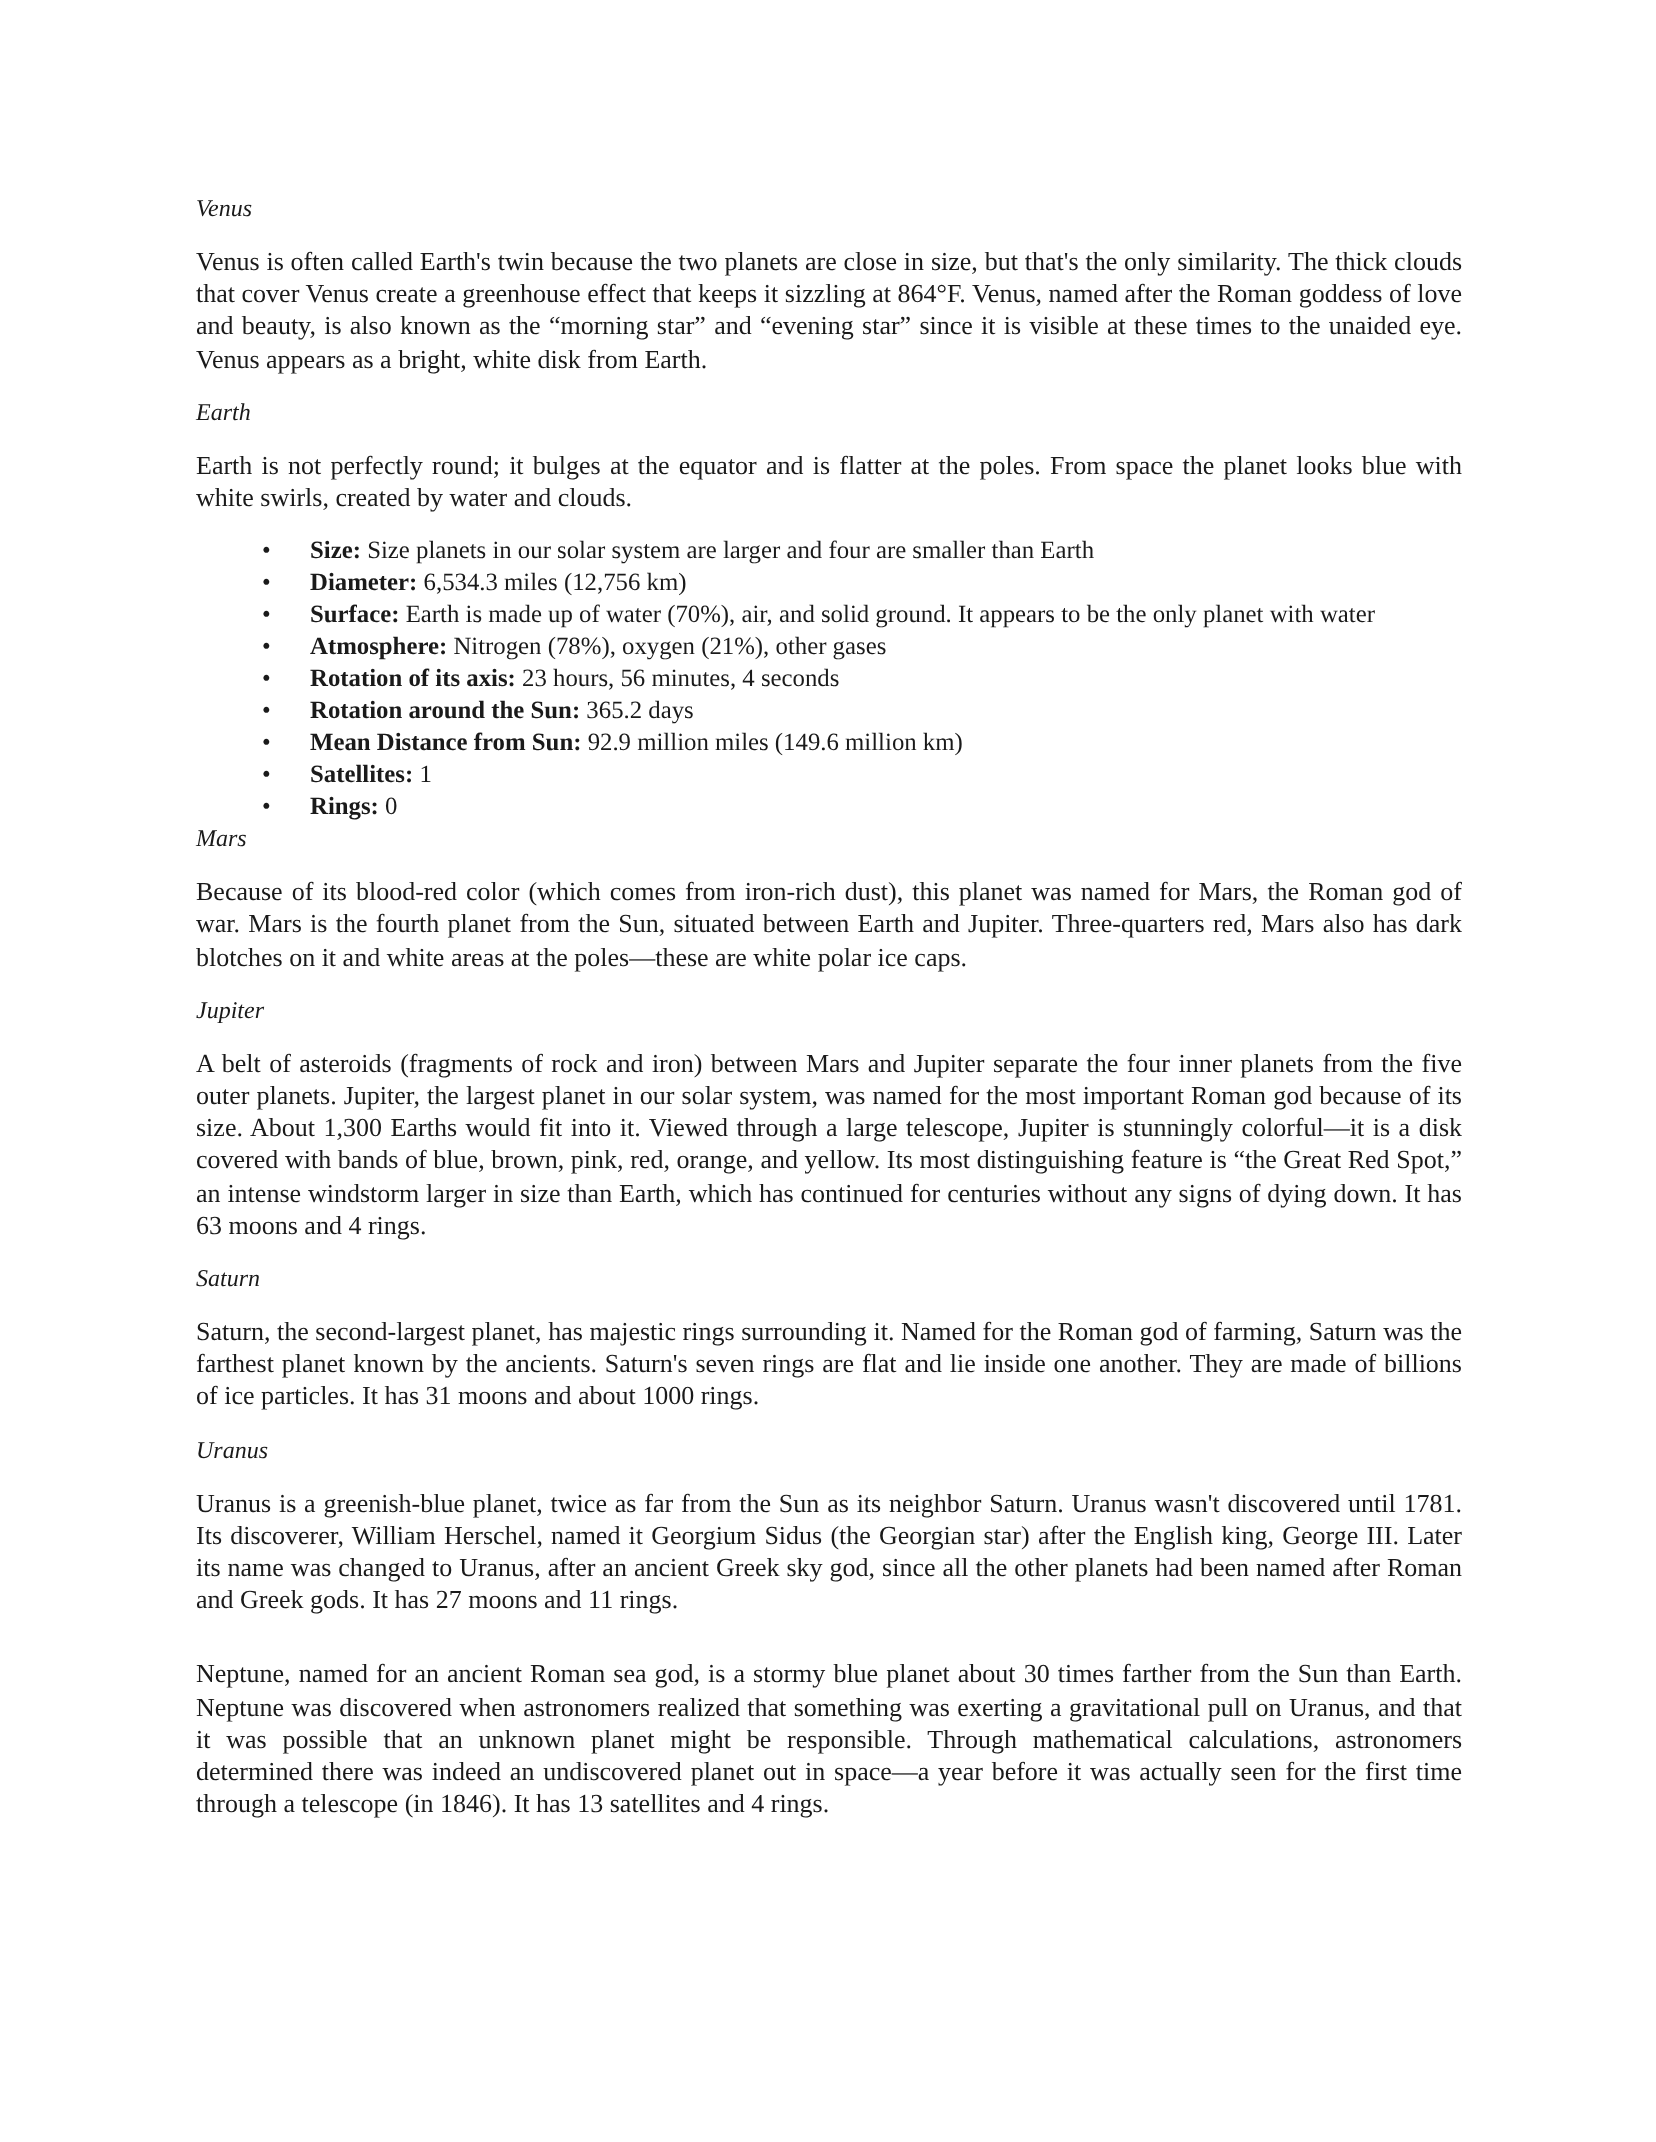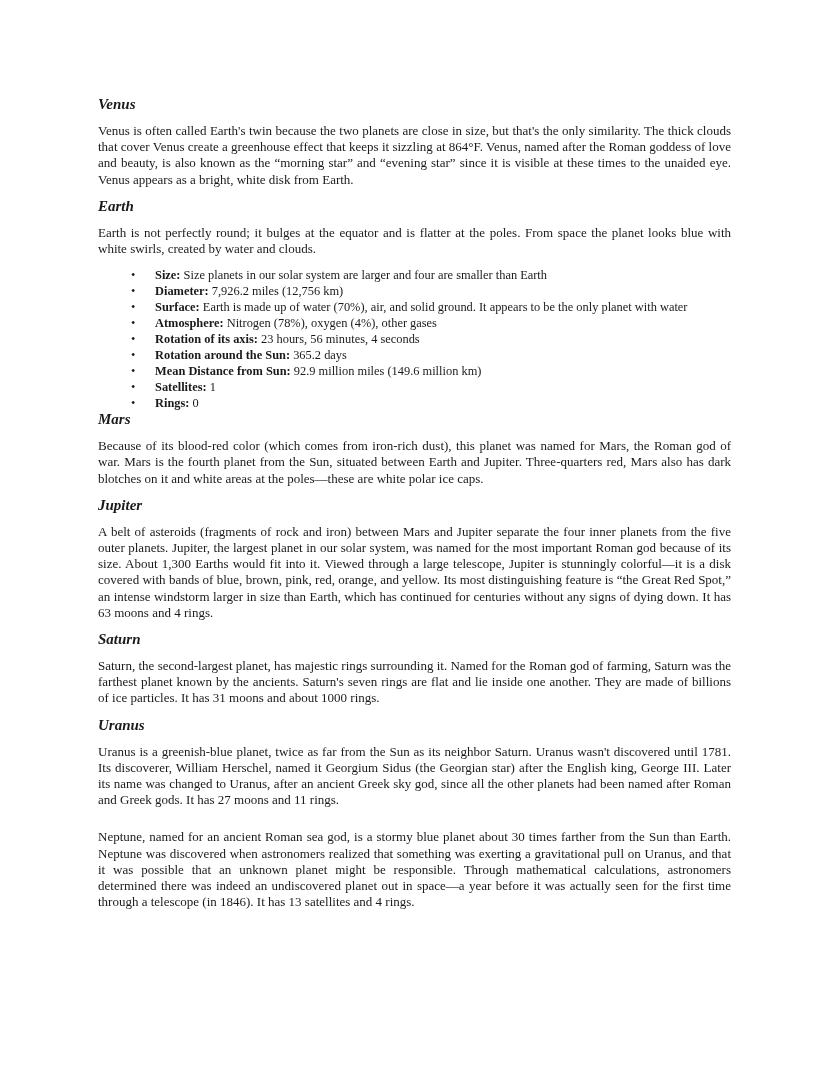--- a/index.html
+++ b/index.html
@@ -15,23 +15,23 @@
       font-family: "Liberation Serif", "DejaVu Serif", serif;
       color: #1a1a1a;
     }
     .page {
       position: absolute;
       left: 98px;
       top: 96px;
       width: 633px;
     }
     .heading {
-      font-weight: bold;
+      font-weight: normal;
       font-style: italic;
-      font-size: 15px;
+      font-size: 12px;
       line-height: 16px;
       margin: 0;
     }
     .para {
       font-size: 13px;
       line-height: 16.2px;
       text-align: justify;
       margin: 0;
     }
     .gap-after-heading { height: 11px; }
@@ -66,23 +66,23 @@
     <div class="gap-after-para"></div>
   </div>
 
   <div>
     <p class="heading">Earth</p>
     <div class="gap-after-heading"></div>
     <p class="para">Earth is not perfectly round; it bulges at the equator and is flatter at the poles. From space the planet looks blue with white swirls, created by water and  clouds.</p>
     <div style="height:10px"></div>
     <ul class="facts">
       <li><span class="bullet">•</span><span class="label">Size:</span><span> Size planets in our solar system are larger and four are smaller than   Earth</span></li>
-      <li><span class="bullet">•</span><span class="label">Diameter:</span><span> 7,926.2 miles (12,756  km)</span></li>
+      <li><span class="bullet">•</span><span class="label">Diameter:</span><span> 6,534.3 miles (12,756  km)</span></li>
       <li><span class="bullet">•</span><span class="label">Surface:</span><span> Earth is made up of water (70%), air, and solid ground. It appears to be the only planet with water</span></li>
-      <li><span class="bullet">•</span><span class="label">Atmosphere:</span><span> Nitrogen (78%), oxygen (4%), other   gases</span></li>
+      <li><span class="bullet">•</span><span class="label">Atmosphere:</span><span> Nitrogen (78%), oxygen (21%), other   gases</span></li>
       <li><span class="bullet">•</span><span class="label">Rotation of its axis:</span><span> 23 hours, 56 minutes, 4   seconds</span></li>
       <li><span class="bullet">•</span><span class="label">Rotation around the Sun:</span><span> 365.2  days</span></li>
       <li><span class="bullet">•</span><span class="label">Mean Distance from Sun:</span><span> 92.9 million miles (149.6 million   km)</span></li>
       <li><span class="bullet">•</span><span class="label">Satellites:</span><span> 1</span></li>
       <li><span class="bullet">•</span><span class="label">Rings:</span><span> 0</span></li>
     </ul>
   </div>
 
   <div>
     <p class="heading">Mars</p>

